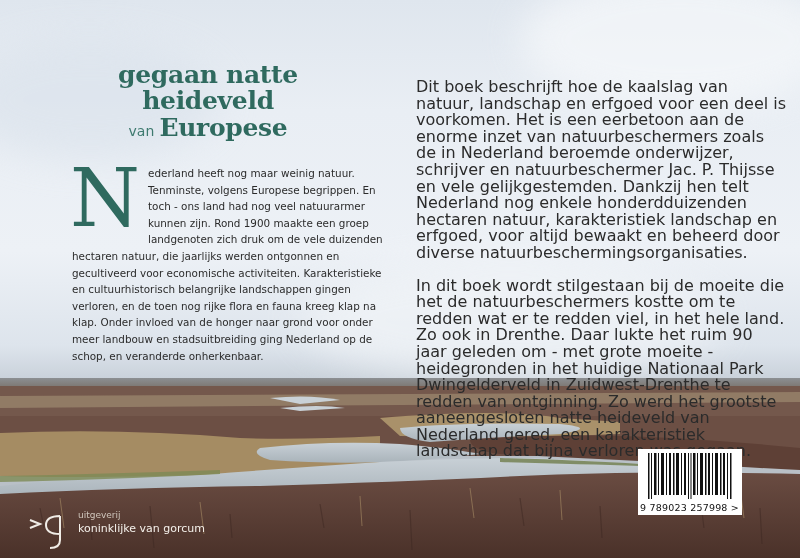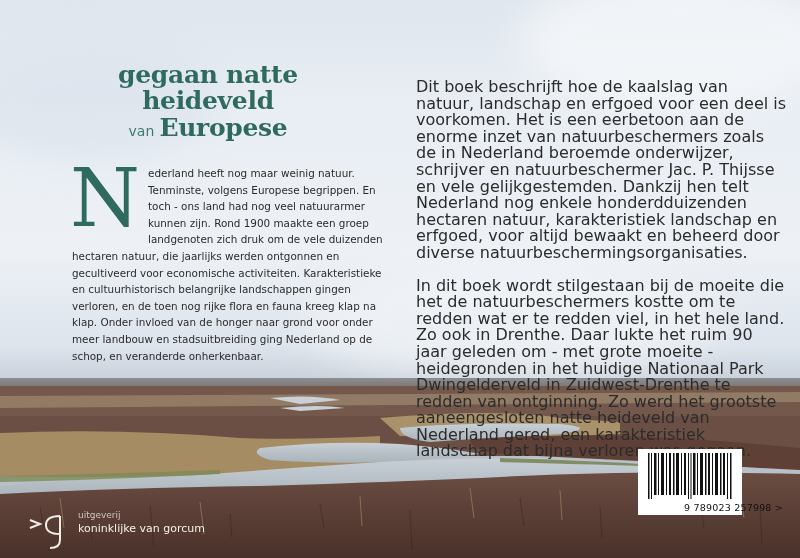--- a/index.html
+++ b/index.html
@@ -31,21 +31,21 @@
     position: absolute; left: 416px; top: 79px; width: 372px;
     font-family: "DejaVu Sans", sans-serif; font-size: 16px; line-height: 16.6px; color: #2b2b2b;
   }
   .body-right p { margin: 0 0 16px 0; }
   .barcode {
     position: absolute; left: 638px; top: 449px; width: 104px; height: 66px; background: #fff;
   }
   .barcode .bars { position: absolute; left: 10px; top: 4px; width: 84px; height: 46px; }
   .barcode .isbn {
     position: absolute; left: 2px; bottom: 2px; width: 100px; font-family: "DejaVu Sans", sans-serif;
-    font-size: 9.5px; color: #111; white-space: nowrap; letter-spacing: 0.2px; margin-left: 44px;
+    font-size: 9.5px; color: #111; white-space: nowrap; letter-spacing: 0.2px;
   }
   .publisher { position: absolute; left: 28px; top: 510px; color: #f0ece6; }
   .publisher .logo { position: absolute; left: 0; top: 0; width: 44px; height: 40px; }
   .publisher .line1 { position: absolute; left: 50px; top: 0px; font-size: 9px; color: #cfc6bc; white-space: nowrap; font-family: "DejaVu Sans", sans-serif; text-align: center; }
   .publisher .line2 { position: absolute; left: 50px; top: 12px; font-size: 11px; color: #f4f0ea; white-space: nowrap; font-family: "DejaVu Sans", sans-serif; }
 </style>
 </head>
 <body>
 
 <div class="cover">

